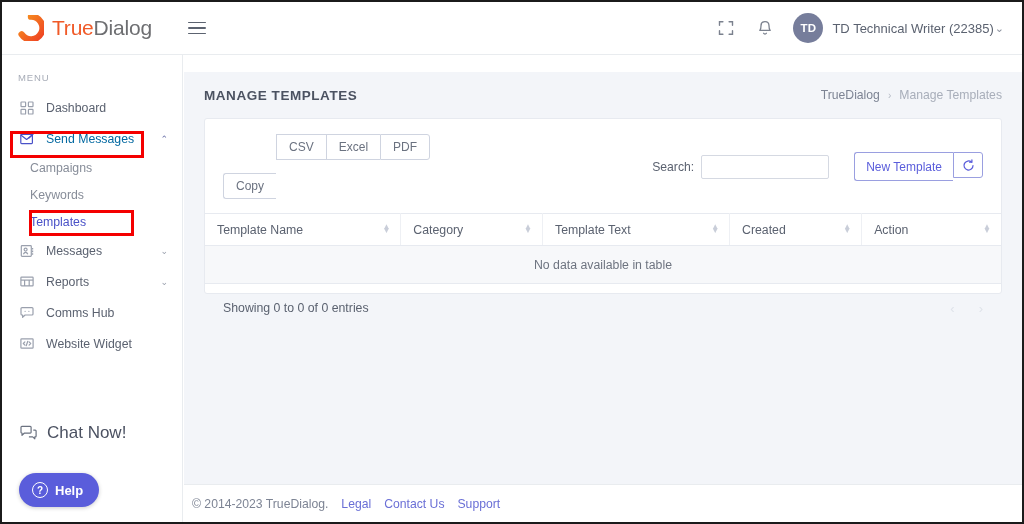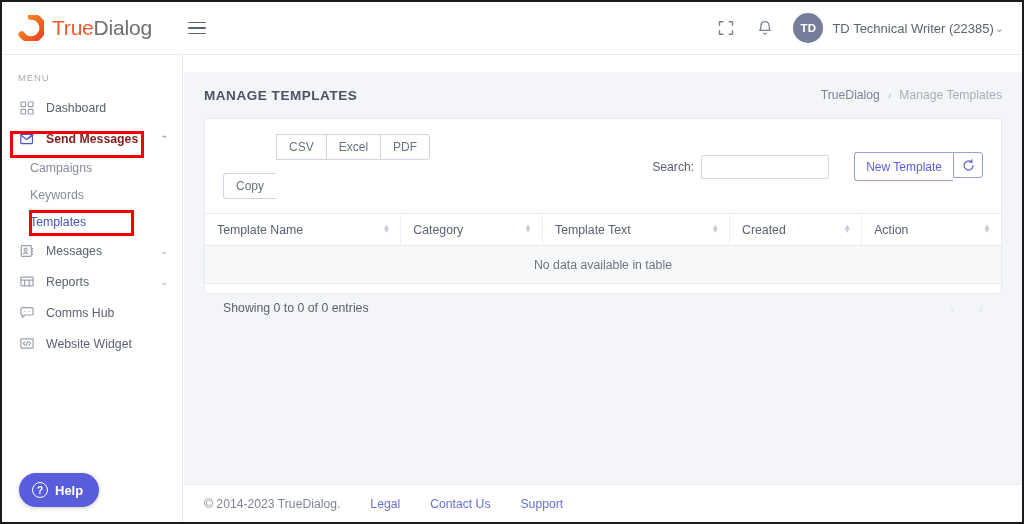--- a/index.html
+++ b/index.html
@@ -136,21 +136,21 @@
     width: 16px; height: 16px;
     display: flex; align-items: center; justify-content: center;
     color: #9aa0ad;
     flex: 0 0 16px;
   }
   .nav-item .nav-text {
     font-size: 12.3px;
     color: #5b6270;
     white-space: nowrap;
   }
-  .nav-item.active .nav-text { color: #7f1d1d; font-weight: bold; }
+  .nav-item.active .nav-text { color: #0369a1; font-weight: normal; }
   .nav-item.active .nav-ico { color: #4a52c8; }
   .nav-item .chev {
     margin-left: auto;
     font-size: 9px;
     color: #9aa0ad;
   }
   .nav-item.active .chev { color: #6a70a8; }
 
   .subnav-item {
     display: flex;
@@ -363,22 +363,22 @@
   
   #footer {
     position: absolute;
     left: 182px; bottom: 0;
     width: 838px;
     height: 38px;
     background: #ffffff;
     border-top: 1px solid #e9ecef;
     display: flex;
     align-items: center;
-    padding-left: 20px;
-    gap: 30px;
+    padding-left: 8px;
+    gap: 13px;
   }
   .copy-text { font-size: 12.2px; color: #7d8494; }
   .foot-link { font-size: 12.2px; color: #6a6fd6; cursor: pointer; }
 
   
   .hl {
     position: absolute;
     border: 3px solid #f40000;
     pointer-events: none;
     z-index: 40;
@@ -518,20 +518,29 @@
         <svg width="14" height="13" viewBox="0 0 14 13" fill="none" stroke="currentColor" stroke-width="1.2" stroke-linejoin="round" stroke-linecap="round">
           <rect x="0.9" y="1.8" width="12.2" height="9.4" rx="0.8"></rect>
           <path d="M4.9 4.9L3.3 6.5l1.6 1.6"></path>
           <path d="M9.1 4.9l1.6 1.6-1.6 1.6"></path>
           <path d="M7.8 4.3L6.2 8.7"></path>
         </svg>
       </span>
       <span class="nav-text">Website Widget</span>
     </div>
 
+    <div class="chat-now">
+      <span class="ci">
+        <svg width="17" height="16" viewBox="0 0 17 16" fill="none" stroke="#6b7280" stroke-width="1.2" stroke-linejoin="round">
+          <path d="M1 2.2a.9.9 0 0 1 .9-.9h8.3a.9.9 0 0 1 .9.9v5.1a.9.9 0 0 1-.9.9H4.2L2 10.3V8.2h-.1a.9.9 0 0 1-.9-.9z"></path>
+          <path d="M13.3 5.1h1.9a.9.9 0 0 1 .9.9v5a.9.9 0 0 1-.9.9h-.4v1.9l-2.1-1.9H8.9"></path>
+        </svg>
+      </span>
+      <span class="ct">Chat Now!</span>
+    </div>
 
     <div class="help-btn">
       <span class="q">?</span>
       <span>Help</span>
     </div>
   </div>
 
   <div id="main">
 
     <div class="page-head">

